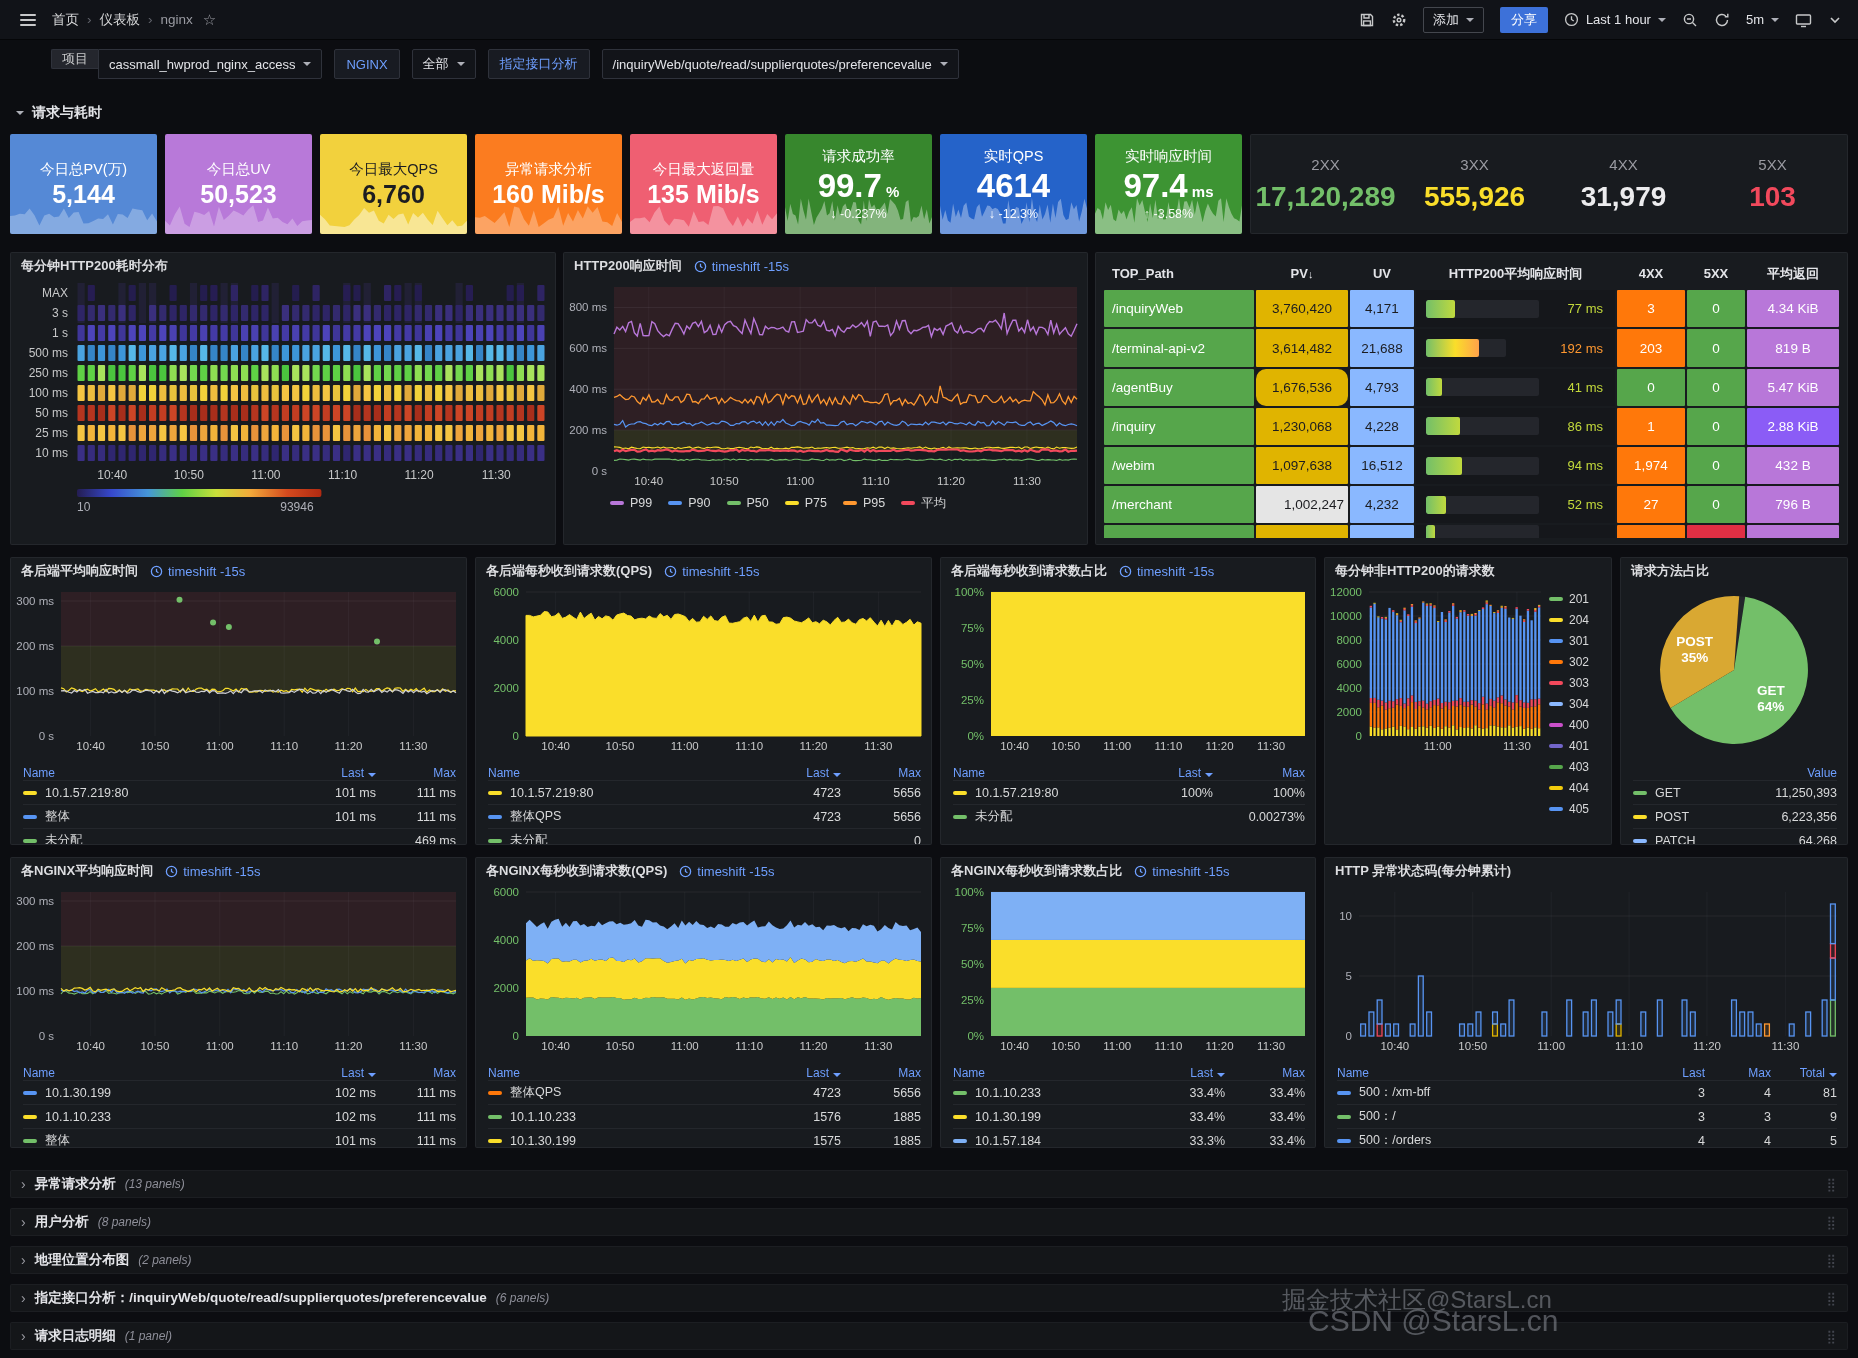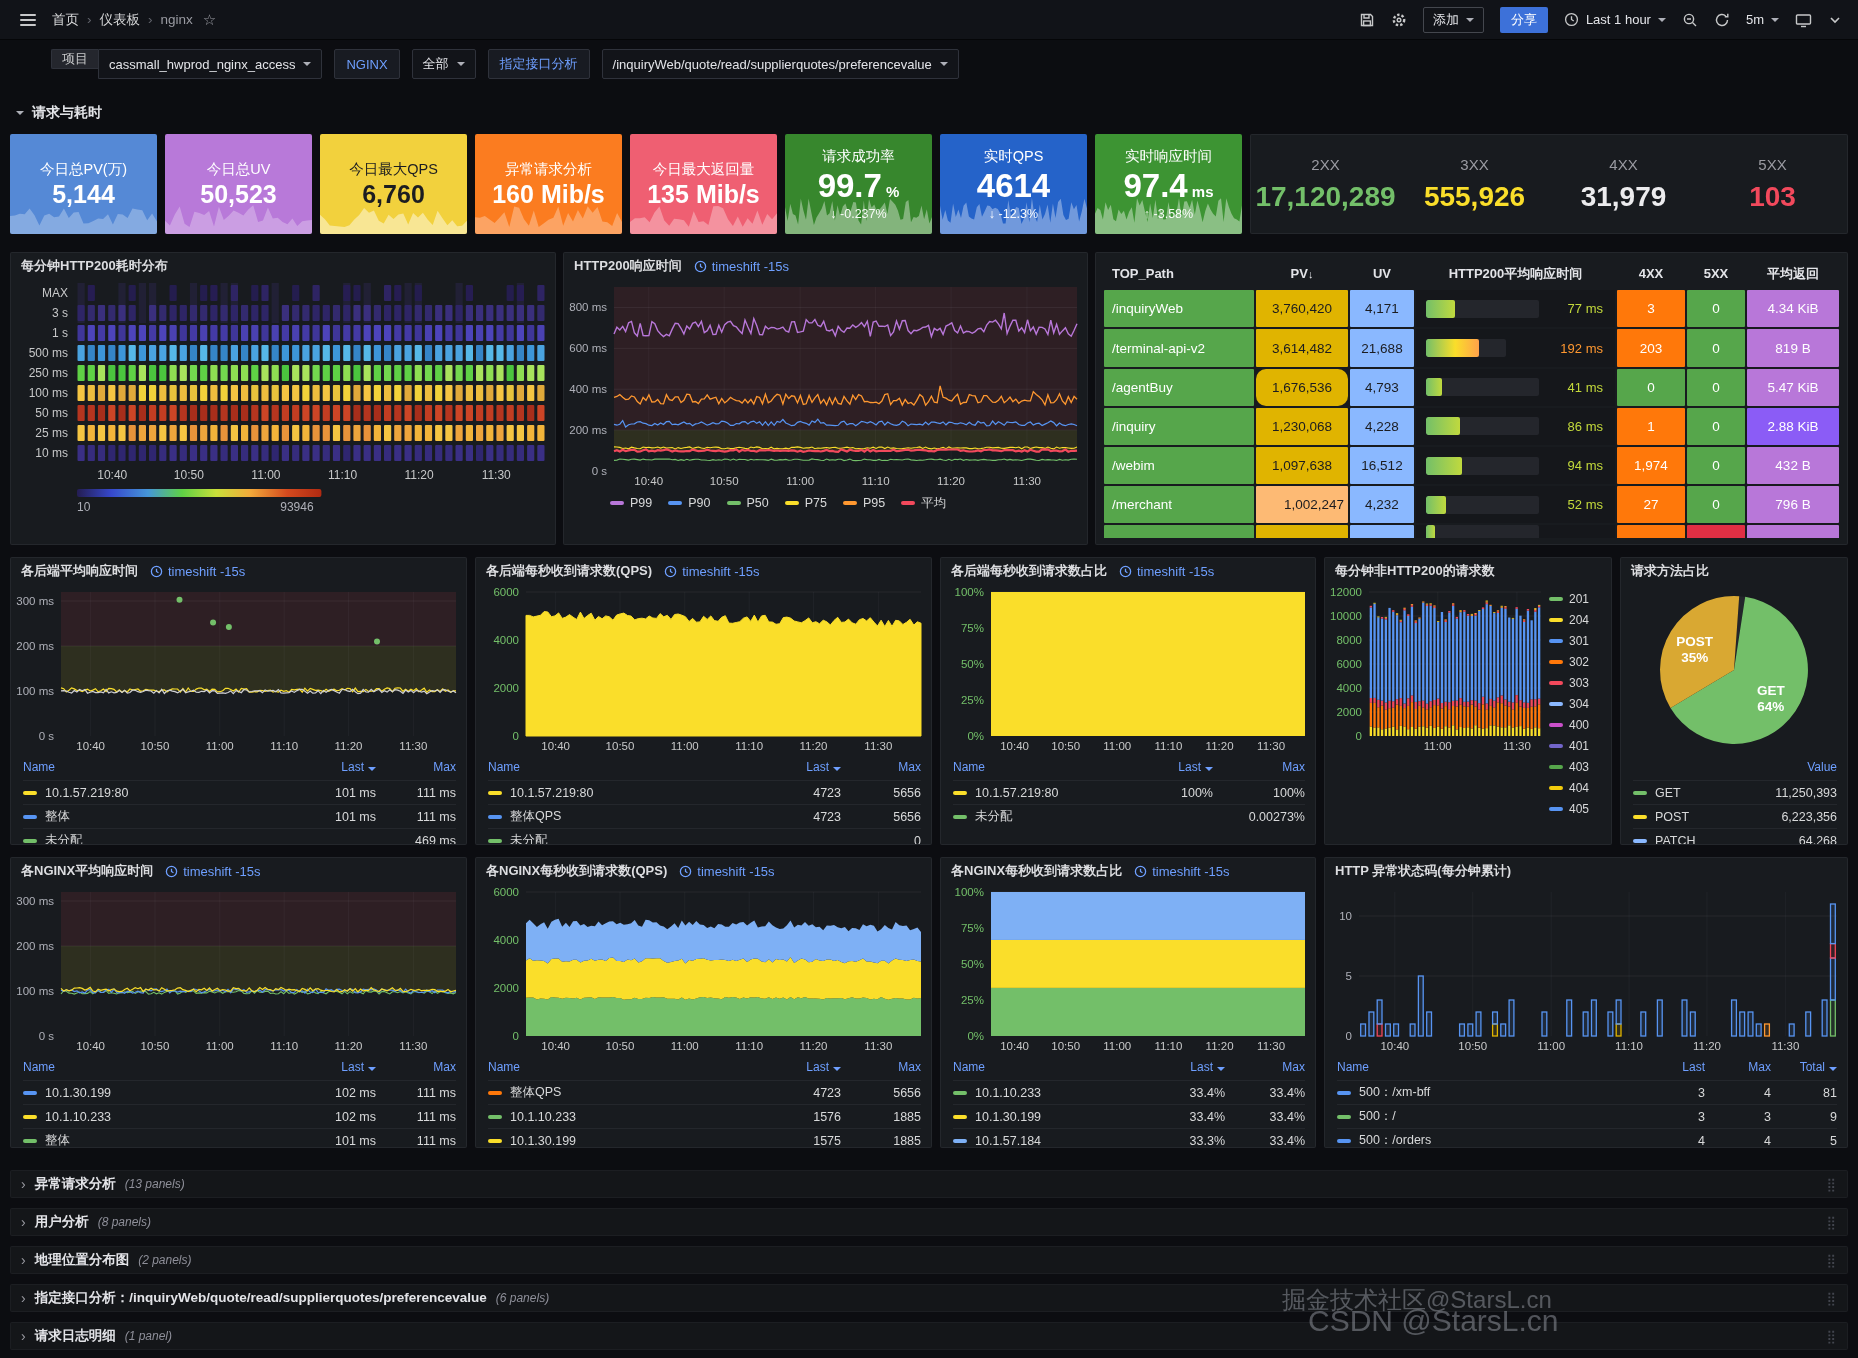--- a/index.html
+++ b/index.html
@@ -42,21 +42,21 @@
   .stat .svalue{font-size:28px;font-weight:700;}
   .panel{position:absolute;background:#181B1F;border:1px solid rgba(204,204,220,.07);border-radius:2px;box-sizing:border-box;overflow:hidden;}
   .ptitle{height:26px;display:flex;align-items:center;gap:12px;padding:0 10px;font-size:13px;font-weight:600;color:#dcdde0;cursor:pointer;}
   .tshift{color:#6E9FFF;font-weight:500;display:flex;align-items:center;gap:5px;font-size:13px;}
   .pbody{position:absolute;top:26px;left:0;right:0;bottom:0;}
   .chart-std{position:absolute;top:2px;left:4px;right:4px;height:168px;}
   .chart-tall{position:absolute;top:2px;left:4px;right:4px;height:208px;}
   .chart-fill{position:absolute;inset:0;}
   .legend-std{position:absolute;top:176px;left:12px;right:10px;bottom:0;overflow:hidden;}
   .legend-h{position:absolute;top:212px;left:46px;right:6px;height:24px;display:flex;align-items:center;gap:16px;font-size:12.5px;color:#d8d9da;overflow:hidden;}
-  .lg-head{display:flex;align-items:flex-start;height:20px;color:#6E9FFF;font-size:12px;}
+  .lg-head{display:flex;align-items:flex-end;height:20px;color:#6E9FFF;font-size:12px;}
   .lg-row{display:flex;align-items:center;height:23px;border-top:1px solid rgba(204,204,220,.07);font-size:12.5px;color:#d8d9da;cursor:pointer;}
   .lg-name{flex:1;display:flex;align-items:center;gap:8px;white-space:nowrap;overflow:hidden;}
   .lg-val{text-align:right;white-space:nowrap;}
   .dash{width:14px;height:4px;border-radius:2px;flex:none;}
   .sortc{width:0;height:0;border-left:4px solid transparent;border-right:4px solid transparent;border-top:4px solid #6E9FFF;display:inline-block;margin-left:4px;}
   .vlegend{position:absolute;top:8px;right:4px;width:58px;bottom:2px;overflow:hidden;display:flex;flex-direction:column;gap:7px;}
   .vlegend .vit{display:flex;align-items:center;gap:6px;font-size:12px;color:#d8d9da;}
   .tp{position:absolute;inset:0;padding:6px 8px;display:flex;flex-direction:column;gap:2px;overflow:hidden;}
   .tp-grid{display:grid;grid-template-columns:150px 92px 64px 1fr 68px 58px 92px;gap:2px;}
   .tp-head{height:30px;}
@@ -844,21 +844,21 @@
             <div class="gfill" style="width: 32%; background: linear-gradient(90deg, rgb(115, 191, 105), rgb(192, 217, 62));"></div>
           </div>
           <div class="gval" style="color: rgb(195, 217, 59);">94 ms</div>
         </div>
         <div class="tp-cell" style="background: rgb(255, 120, 10);">1,974</div>
         <div class="tp-cell" style="background: rgb(86, 166, 75);">0</div>
         <div class="tp-cell" style="background: rgb(184, 119, 217);">432 B</div>
       </div>
       <div class="tp-grid tp-row">
         <div class="tp-cell tp-path" style="background: rgb(86, 166, 75);">/merchant</div>
-        <div class="tp-cell tp-dark" style="background: #fdba74; padding-left: 24px;">1,002,247</div>
+        <div class="tp-cell tp-dark" style="background: #e5e5e5; padding-left: 24px;">1,002,247</div>
         <div class="tp-cell tp-dark" style="background: rgb(138, 184, 255);">4,232</div>
         <div class="tp-cell tp-barcell">
           <div class="gtrack">
             <div class="gfill" style="width: 18%; background: linear-gradient(90deg, rgb(115, 191, 105), rgb(192, 217, 62));"></div>
           </div>
           <div class="gval" style="color: rgb(195, 217, 59);">52 ms</div>
         </div>
         <div class="tp-cell" style="background: rgb(255, 120, 10);">27</div>
         <div class="tp-cell" style="background: rgb(86, 166, 75);">0</div>
         <div class="tp-cell" style="background: rgb(184, 119, 217);">796 B</div>

